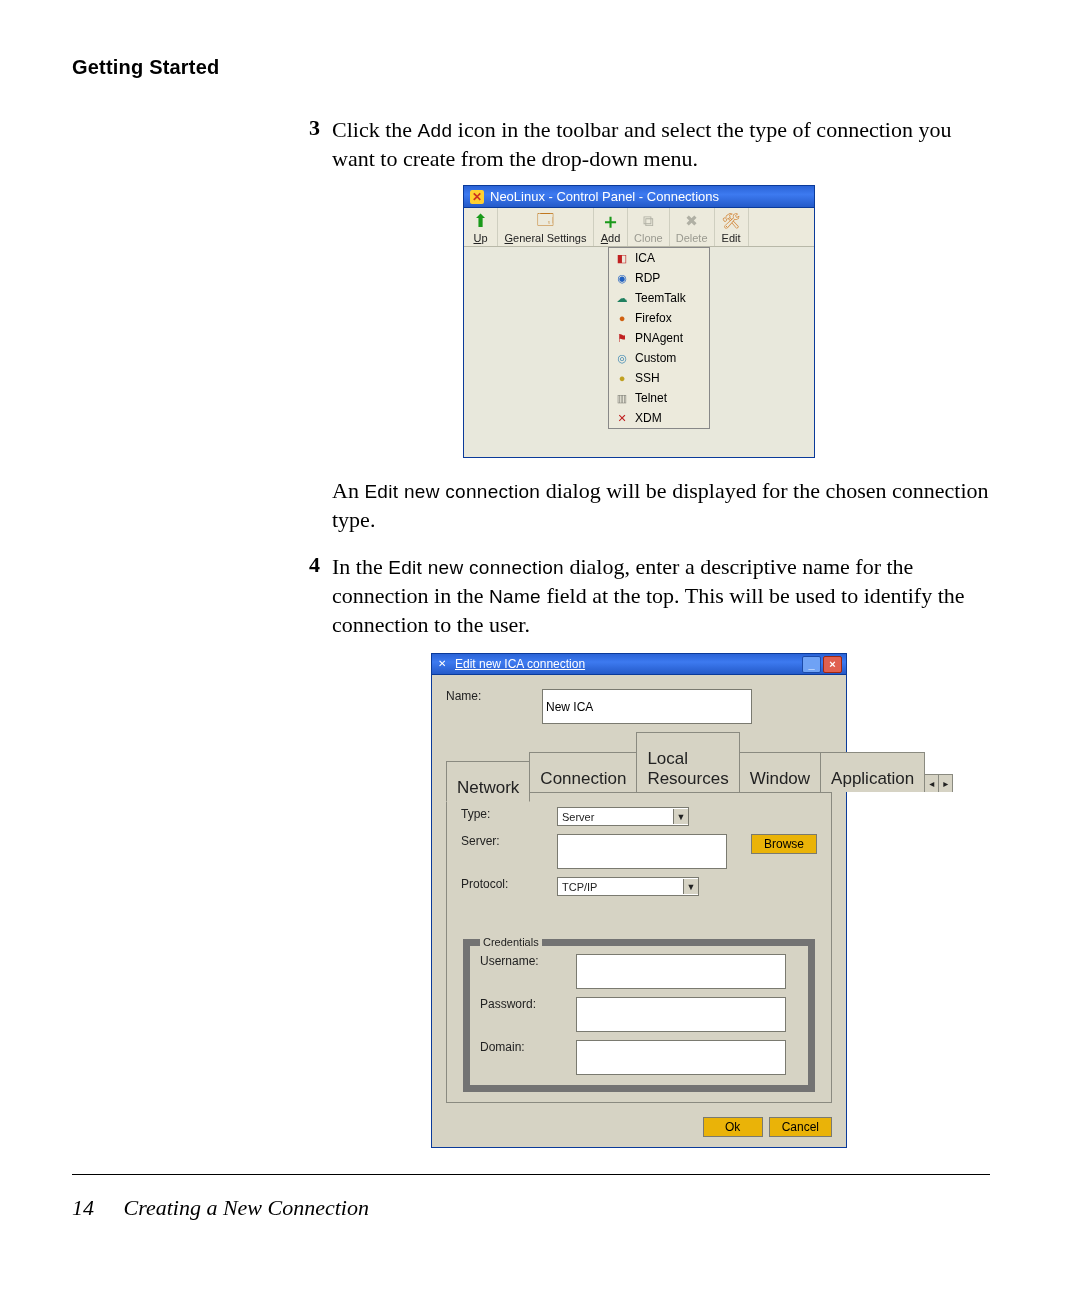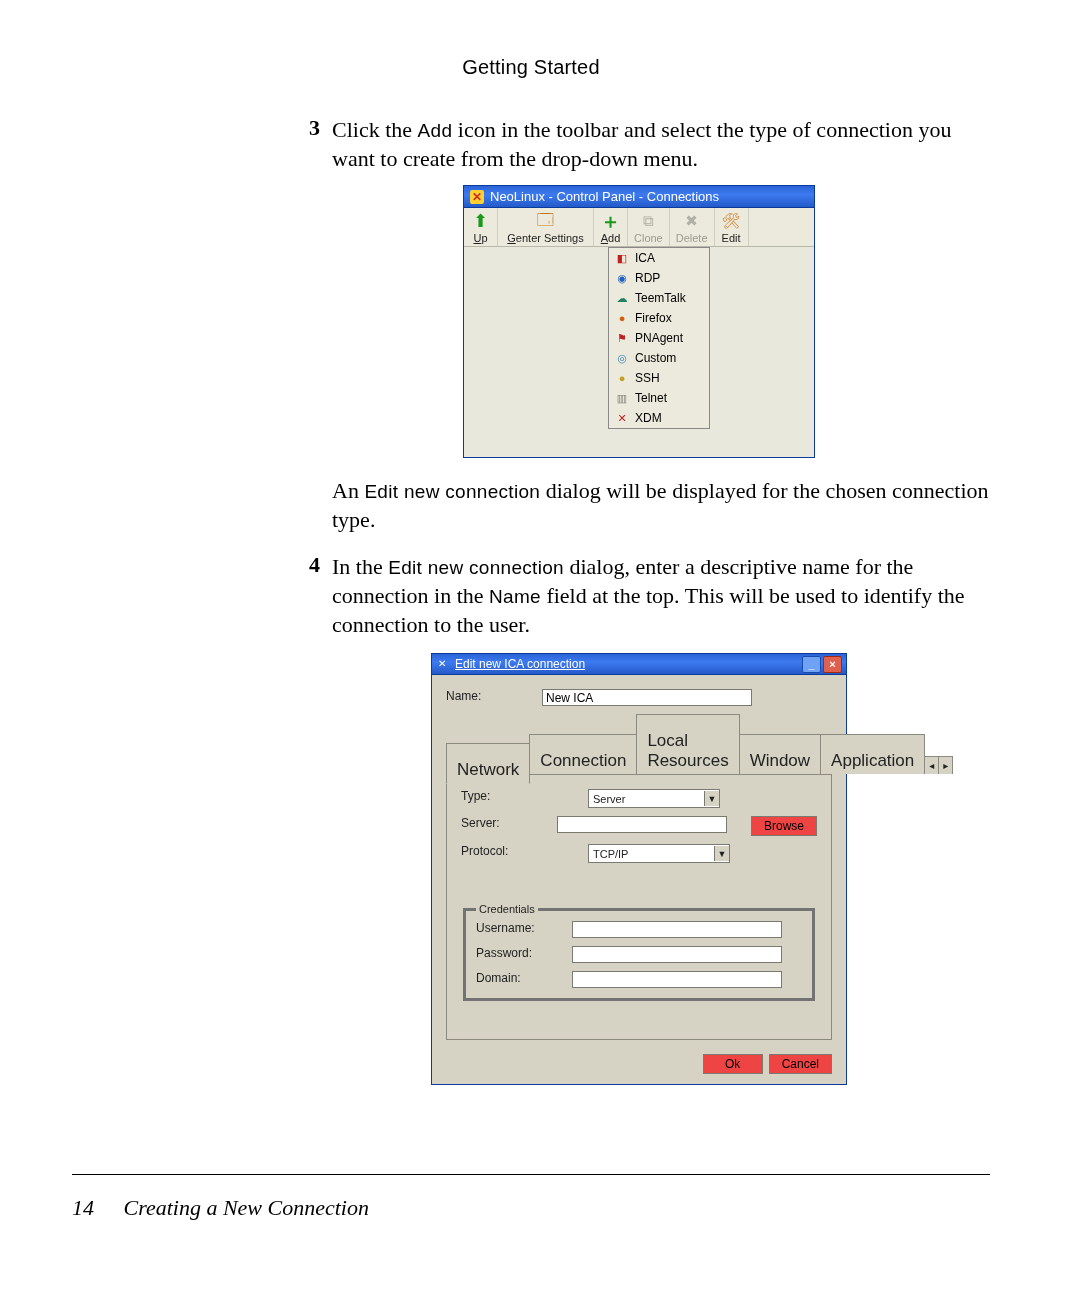--- a/index.html
+++ b/index.html
@@ -11,25 +11,24 @@
   }
   .page {
     width: 1080px;
     height: 1311px;
     position: relative;
     box-sizing: border-box;
     padding: 56px 90px 40px 72px;
   }
   .running-head {
     font-family: "Arial Narrow", Arial, sans-serif;
-    font-weight: 400;
+    font-weight: 700;
     font-size: 20px;
     letter-spacing: 0.2px;
     margin-bottom: 36px;
-    text-align: center;
   }
   .body-col {
     margin-left: 216px;
   }
   .step {
     display: flex;
     margin-bottom: 12px;
   }
   .step-num {
     width: 32px;
@@ -178,21 +177,21 @@
     border: 1px solid #0a3a9a;
     border-top: 1px solid #0a3a9a;
     background: #d6d3c4;
     padding: 14px 14px 10px 14px;
   }
   .row { display:flex; align-items:flex-start; margin-bottom:8px; }
   .lbl { width: 96px; }
   .tinput {
     border: 1px solid #7a7a70;
     background: #fff;
-    height: 17px;
+    height: 35px;
     box-sizing: border-box;
     padding: 0 3px;
     font-family: Tahoma, Arial, sans-serif;
     font-size: 12px;
     color:#000;
   }
   .tabs {
     display:flex;
     align-items: flex-end;
     border-bottom: 1px solid #8a8a80;
@@ -218,39 +217,38 @@
     border-top: none;
     padding: 14px 14px 10px 14px;
     min-height: 240px;
   }
   .combo {
     display:inline-flex;
     border:1px solid #7a7a70;
     background:#fff;
     height:17px;
     align-items:center;
-    margin-left:31px;
   }
   .combo .ctext { padding: 0 4px; font-size:11px; }
   .combo .carrow {
     width:14px; height:15px;
     border-left:1px solid #7a7a70;
     background:#d6d3c4;
     display:flex; align-items:center; justify-content:center;
     font-size:9px;
   }
   .btn {
     border: 1px solid #7a7a70;
-    background: #ef4444;
+    background: #eab308;
     padding: 2px 12px;
     font-size: 12px;
     font-family: Tahoma, Arial, sans-serif;
   }
   fieldset.cred {
-    border: 3px solid #737373;
+    border: 7px solid #737373;
     margin-top: 40px;
     padding: 6px 10px 10px 10px;
   }
   fieldset.cred legend { font-size: 11px; padding: 0 3px; }
   .footer-btns {
     display:flex;
     justify-content:flex-end;
     gap:6px;
     margin-top:14px;
   }
@@ -277,21 +275,21 @@
         <span>NeoLinux - Control Panel - Connections</span>
       </div>
       <div class="win1-body">
         <div class="toolbar">
           <div class="tbtn">
             <span class="ticon" style="color:#1a9a1a;font-size:18px;">⬆</span>
             <span><u>U</u><span>p</span></span>
           </div>
           <div class="tbtn" style="min-width:96px;">
             <span class="ticon" style="color:#c07820;font-size:16px;">🗔</span>
-            <span><u>G</u><span>enter Settings</span></span>
+            <span><u>G</u><span>eneral Settings</span></span>
           </div>
           <div class="tbtn">
             <span class="ticon" style="color:#1a9a1a;font-size:20px;font-weight:bold;">＋</span>
             <span><u>A</u><span>dd</span></span>
           </div>
           <div class="tbtn disabled">
             <span class="ticon" style="color:#b0b0a4;font-size:15px;">⧉</span>
             <span>Clone</span>
           </div>
           <div class="tbtn disabled">

